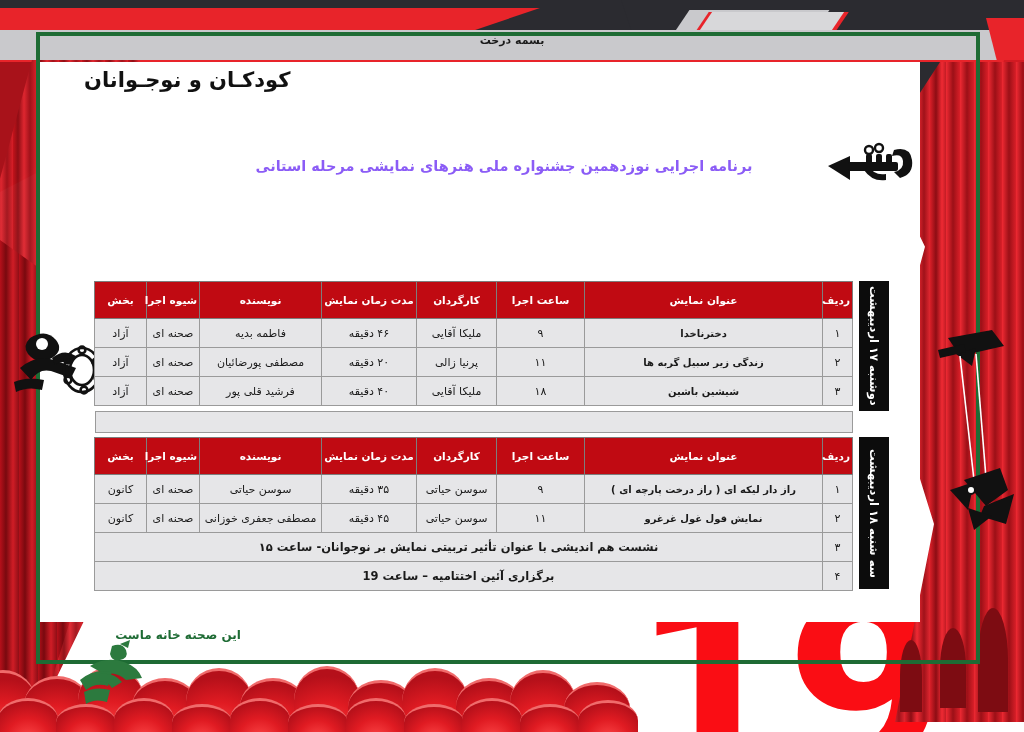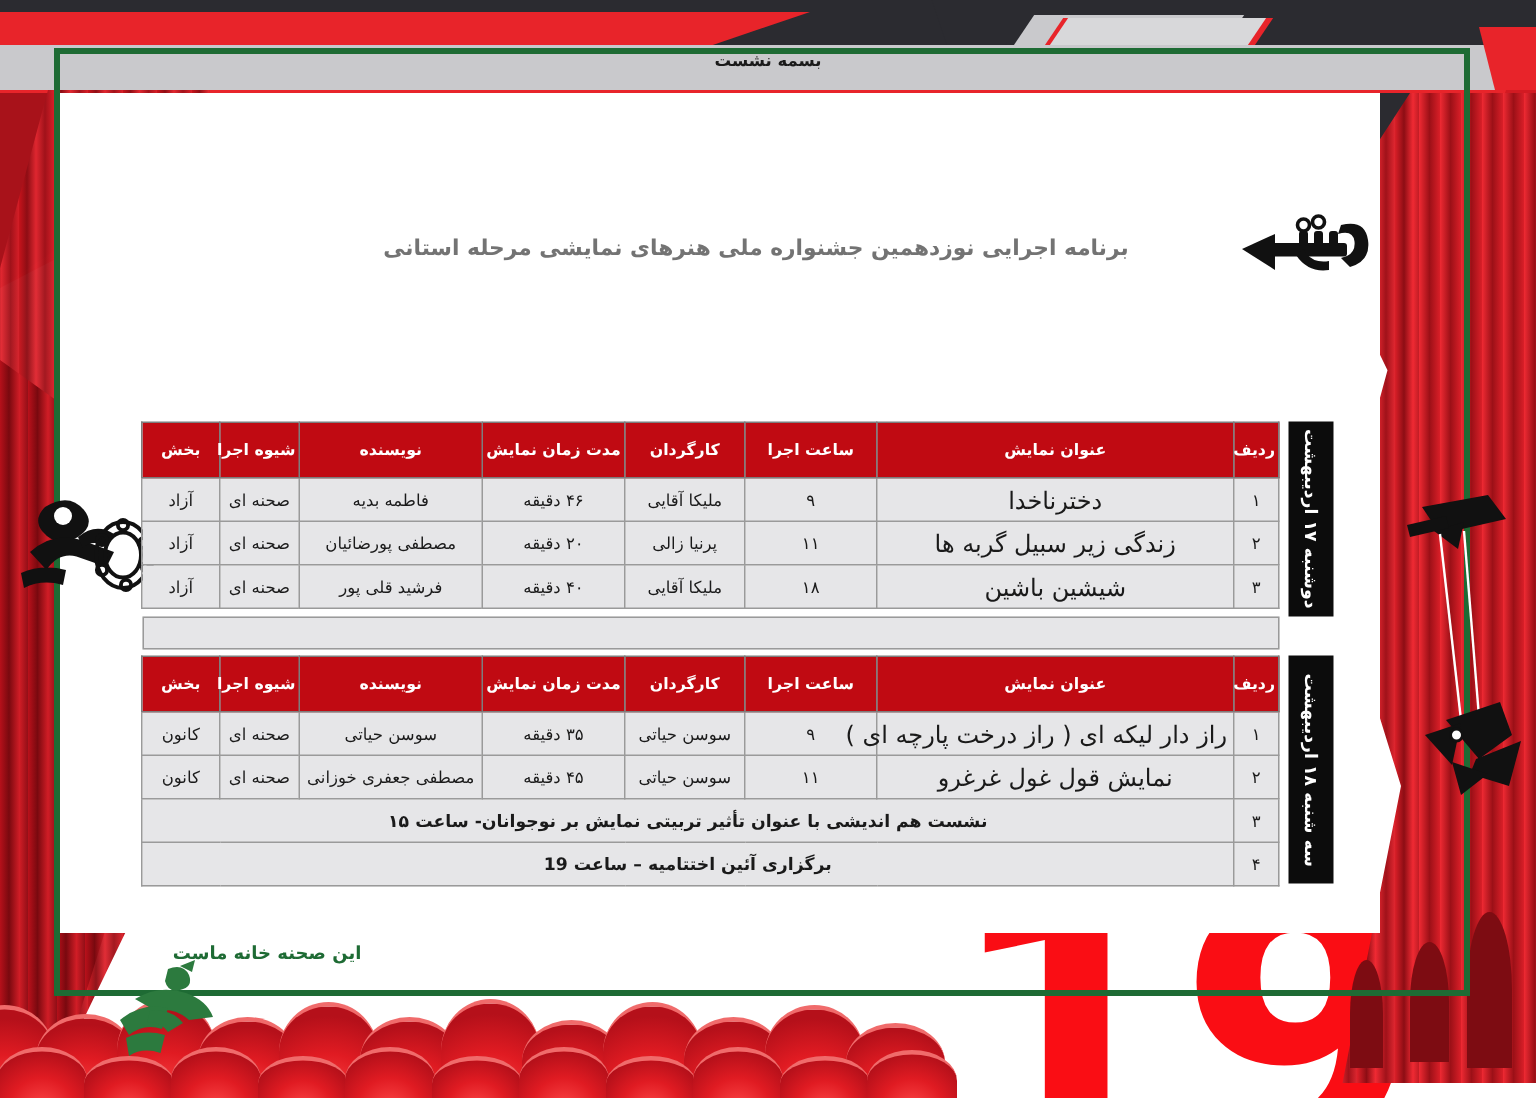--- a/index.html
+++ b/index.html
@@ -148,21 +148,21 @@
   .title-block{
     position:absolute;right:610px;top:66px;width:330px;text-align:left;
     z-index:8;
   }
   .title-line{
     font-size:21px;font-weight:bold;color:#111;line-height:1.42;
     white-space:nowrap;text-align:left;
   }
   .subtitle{
     position:absolute;right:180px;top:158px;width:680px;text-align:center;
-    font-size:14.5px;font-weight:bold;color:#737373;z-index:8;white-space:nowrap;
+    font-size:14.5px;font-weight:bold;color:#8b5cf6;z-index:8;white-space:nowrap;
   }
   .daterow{
     position:absolute;right:180px;top:205px;width:680px;text-align:center;
     font-size:14.5px;font-weight:bold;color:#111;z-index:8;white-space:nowrap;
   }
 
   
   .tablewrap{position:absolute;z-index:9;}
   #t1{left:95px;top:281px;width:758px;}
   #t2{left:95px;top:437px;width:758px;}
@@ -172,21 +172,21 @@
   }
   table.sched th{
     background:#c00a12;color:#ffffff;font-size:10.5px;font-weight:bold;
     height:36px;border:1px solid #7d7d7d;padding:0 2px;text-align:center;
     white-space:nowrap;
   }
   table.sched td{
     background:#e6e6e8;color:#1a1a1a;font-size:11px;height:28px;
     border:1px solid #9a9a9a;padding:0 4px;text-align:center;white-space:nowrap;
   }
-  table.sched td.title-cell{font-weight:normal;font-size:16px;}
+  table.sched td.title-cell{font-weight:bold;font-size:10px;}
   table.sched td.wide-cell{font-weight:bold;font-size:11.5px;text-align:center;}
   
   col.c-radif{width:30px;}
   col.c-onvan{width:238px;}
   col.c-saat{width:88px;}
   col.c-kargardan{width:80px;}
   col.c-modat{width:95px;}
   col.c-nevisande{width:122px;}
   col.c-shive{width:53px;}
   col.c-bakhsh{width:52px;}
@@ -343,23 +343,24 @@
       <path d="M34 150 L70 138 L78 160 L56 176 Z"></path>
       <path d="M20 160 L44 152 L38 180 Z"></path>
       <path d="M54 176 L84 164 L76 194 L50 186 Z"></path>
       <path d="M38 178 L62 186 L44 200 Z"></path>
     </g>
     <circle cx="41" cy="160" r="4" fill="#fff" stroke="#111" stroke-width="2"></circle>
   </svg>
 
   <div class="frame"></div>
 
-  <div class="besmeh">بسمه نشست</div>
+  <div class="besmeh">بسمه درخت</div>
 
   <div class="title-block">
+    <div class="title-line">کودکـان و نوجـوانان</div>
   </div>
 
   <div class="subtitle">برنامه اجرایی نوزدهمین جشنواره ملی هنرهای نمایشی مرحله استانی</div>
 
   <div class="tablewrap" id="t1">
     <table class="sched">
       <colgroup>
         <col class="c-radif">
           <col class="c-onvan">
           <col class="c-saat">

